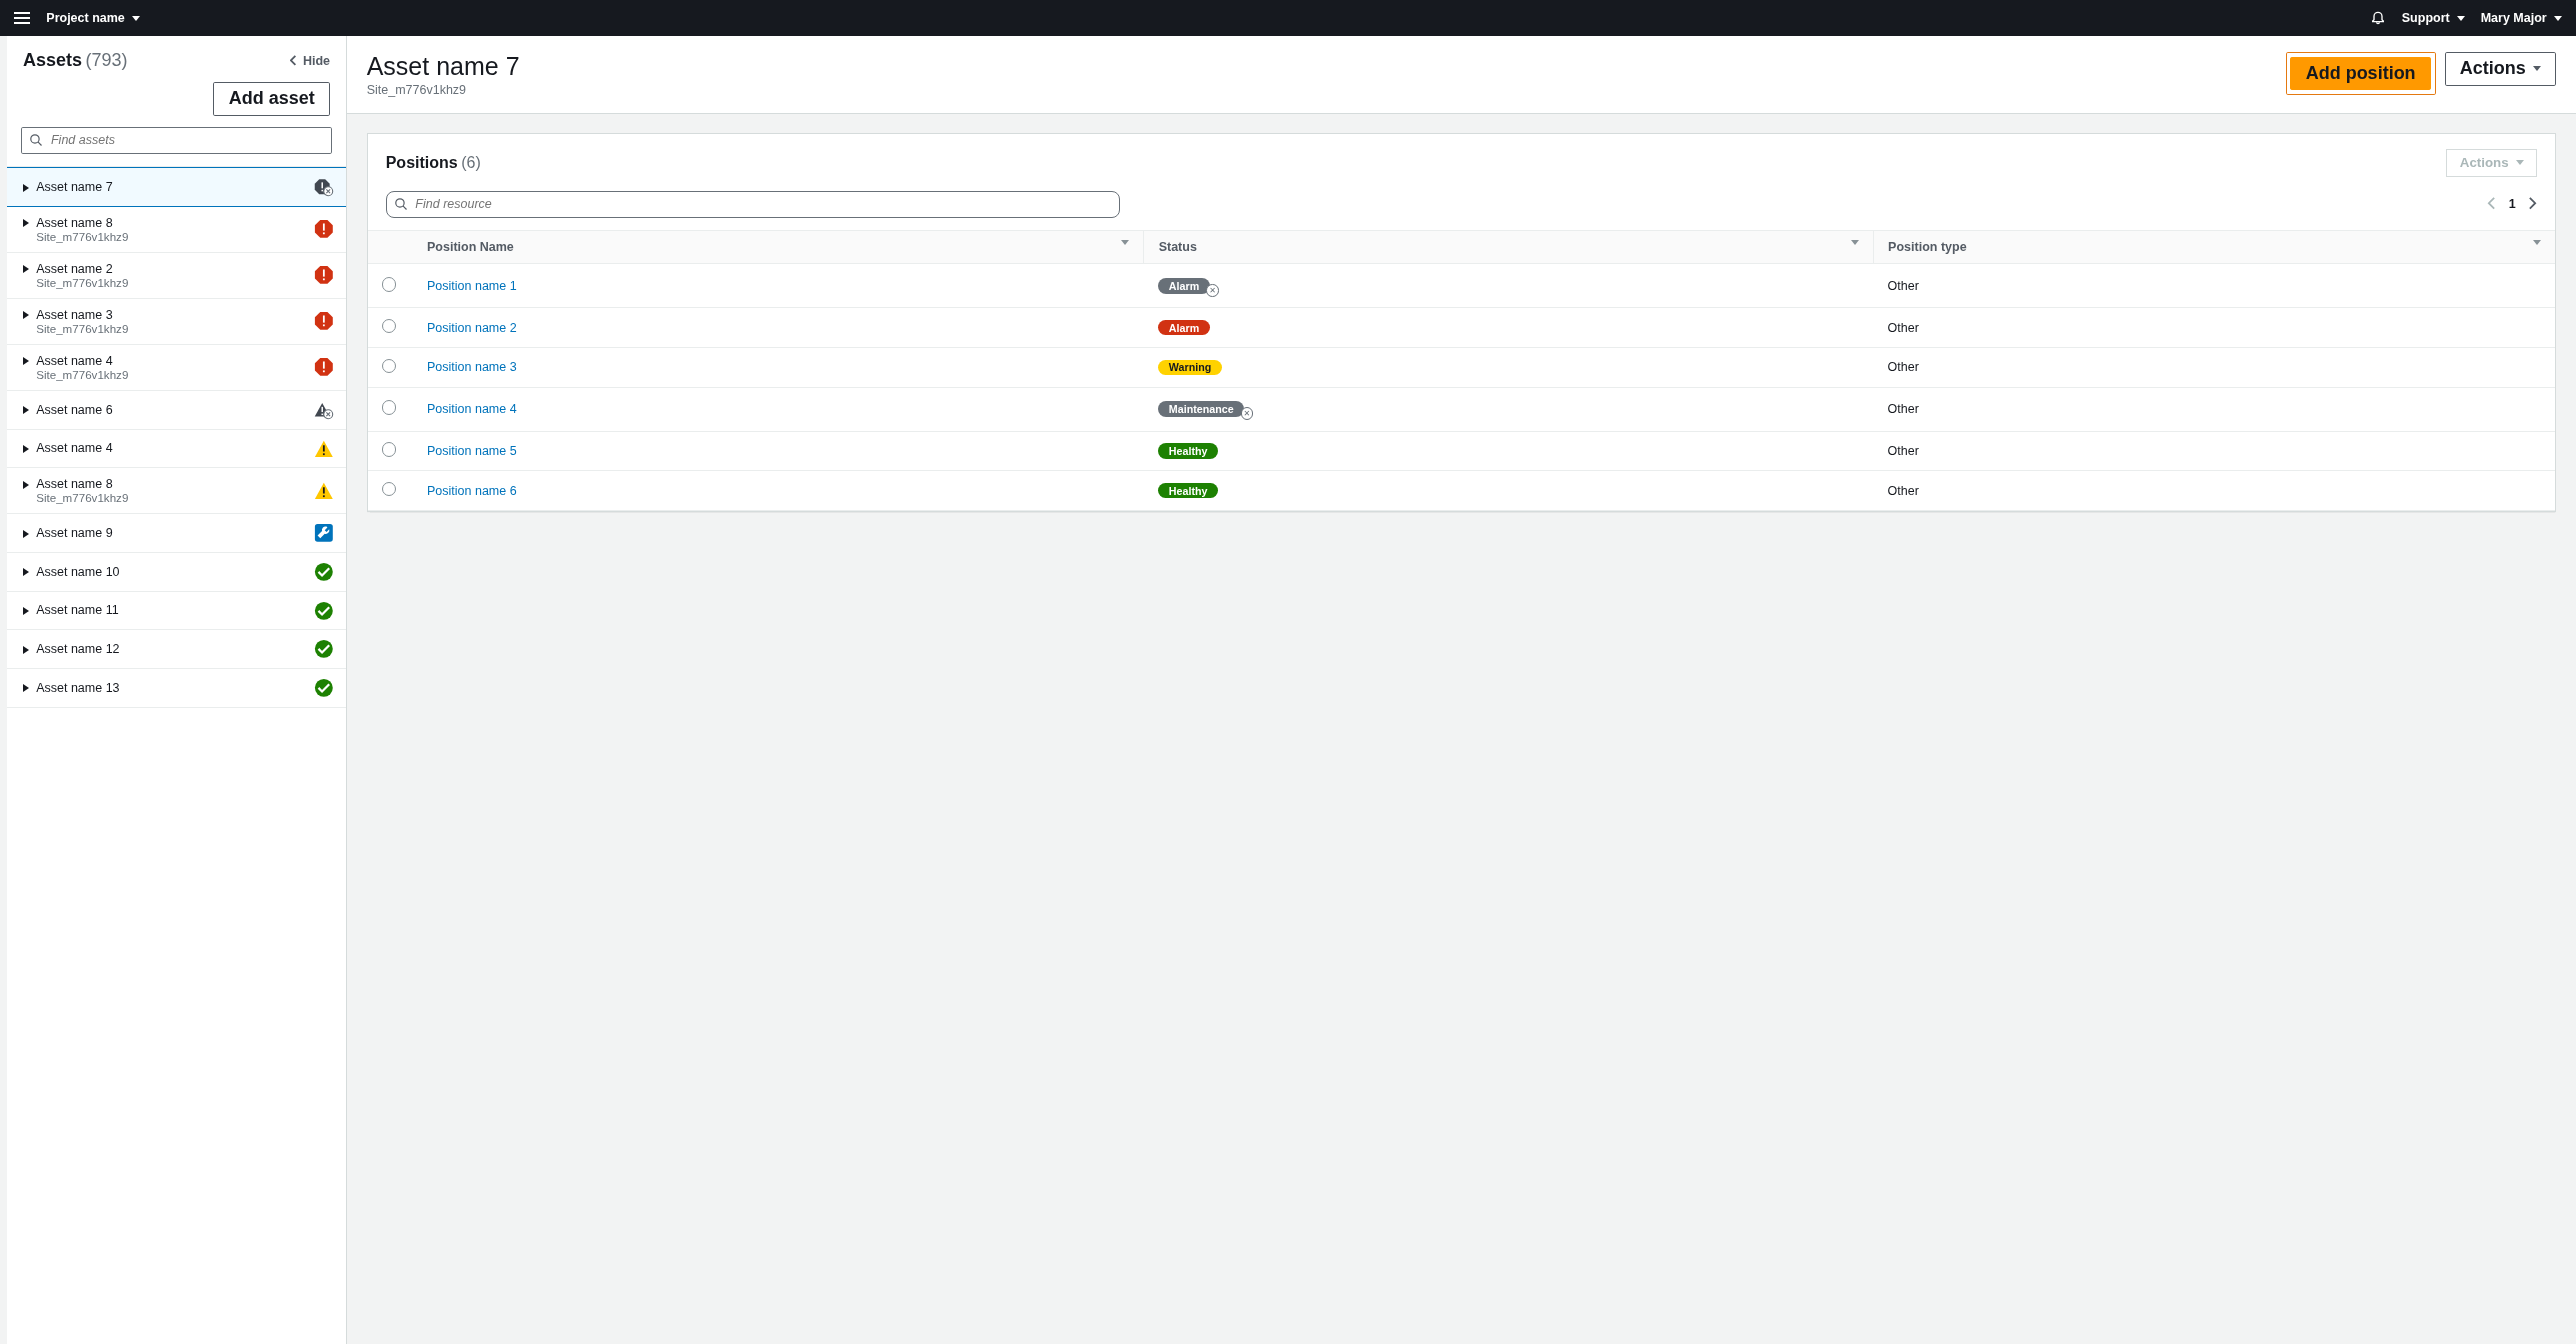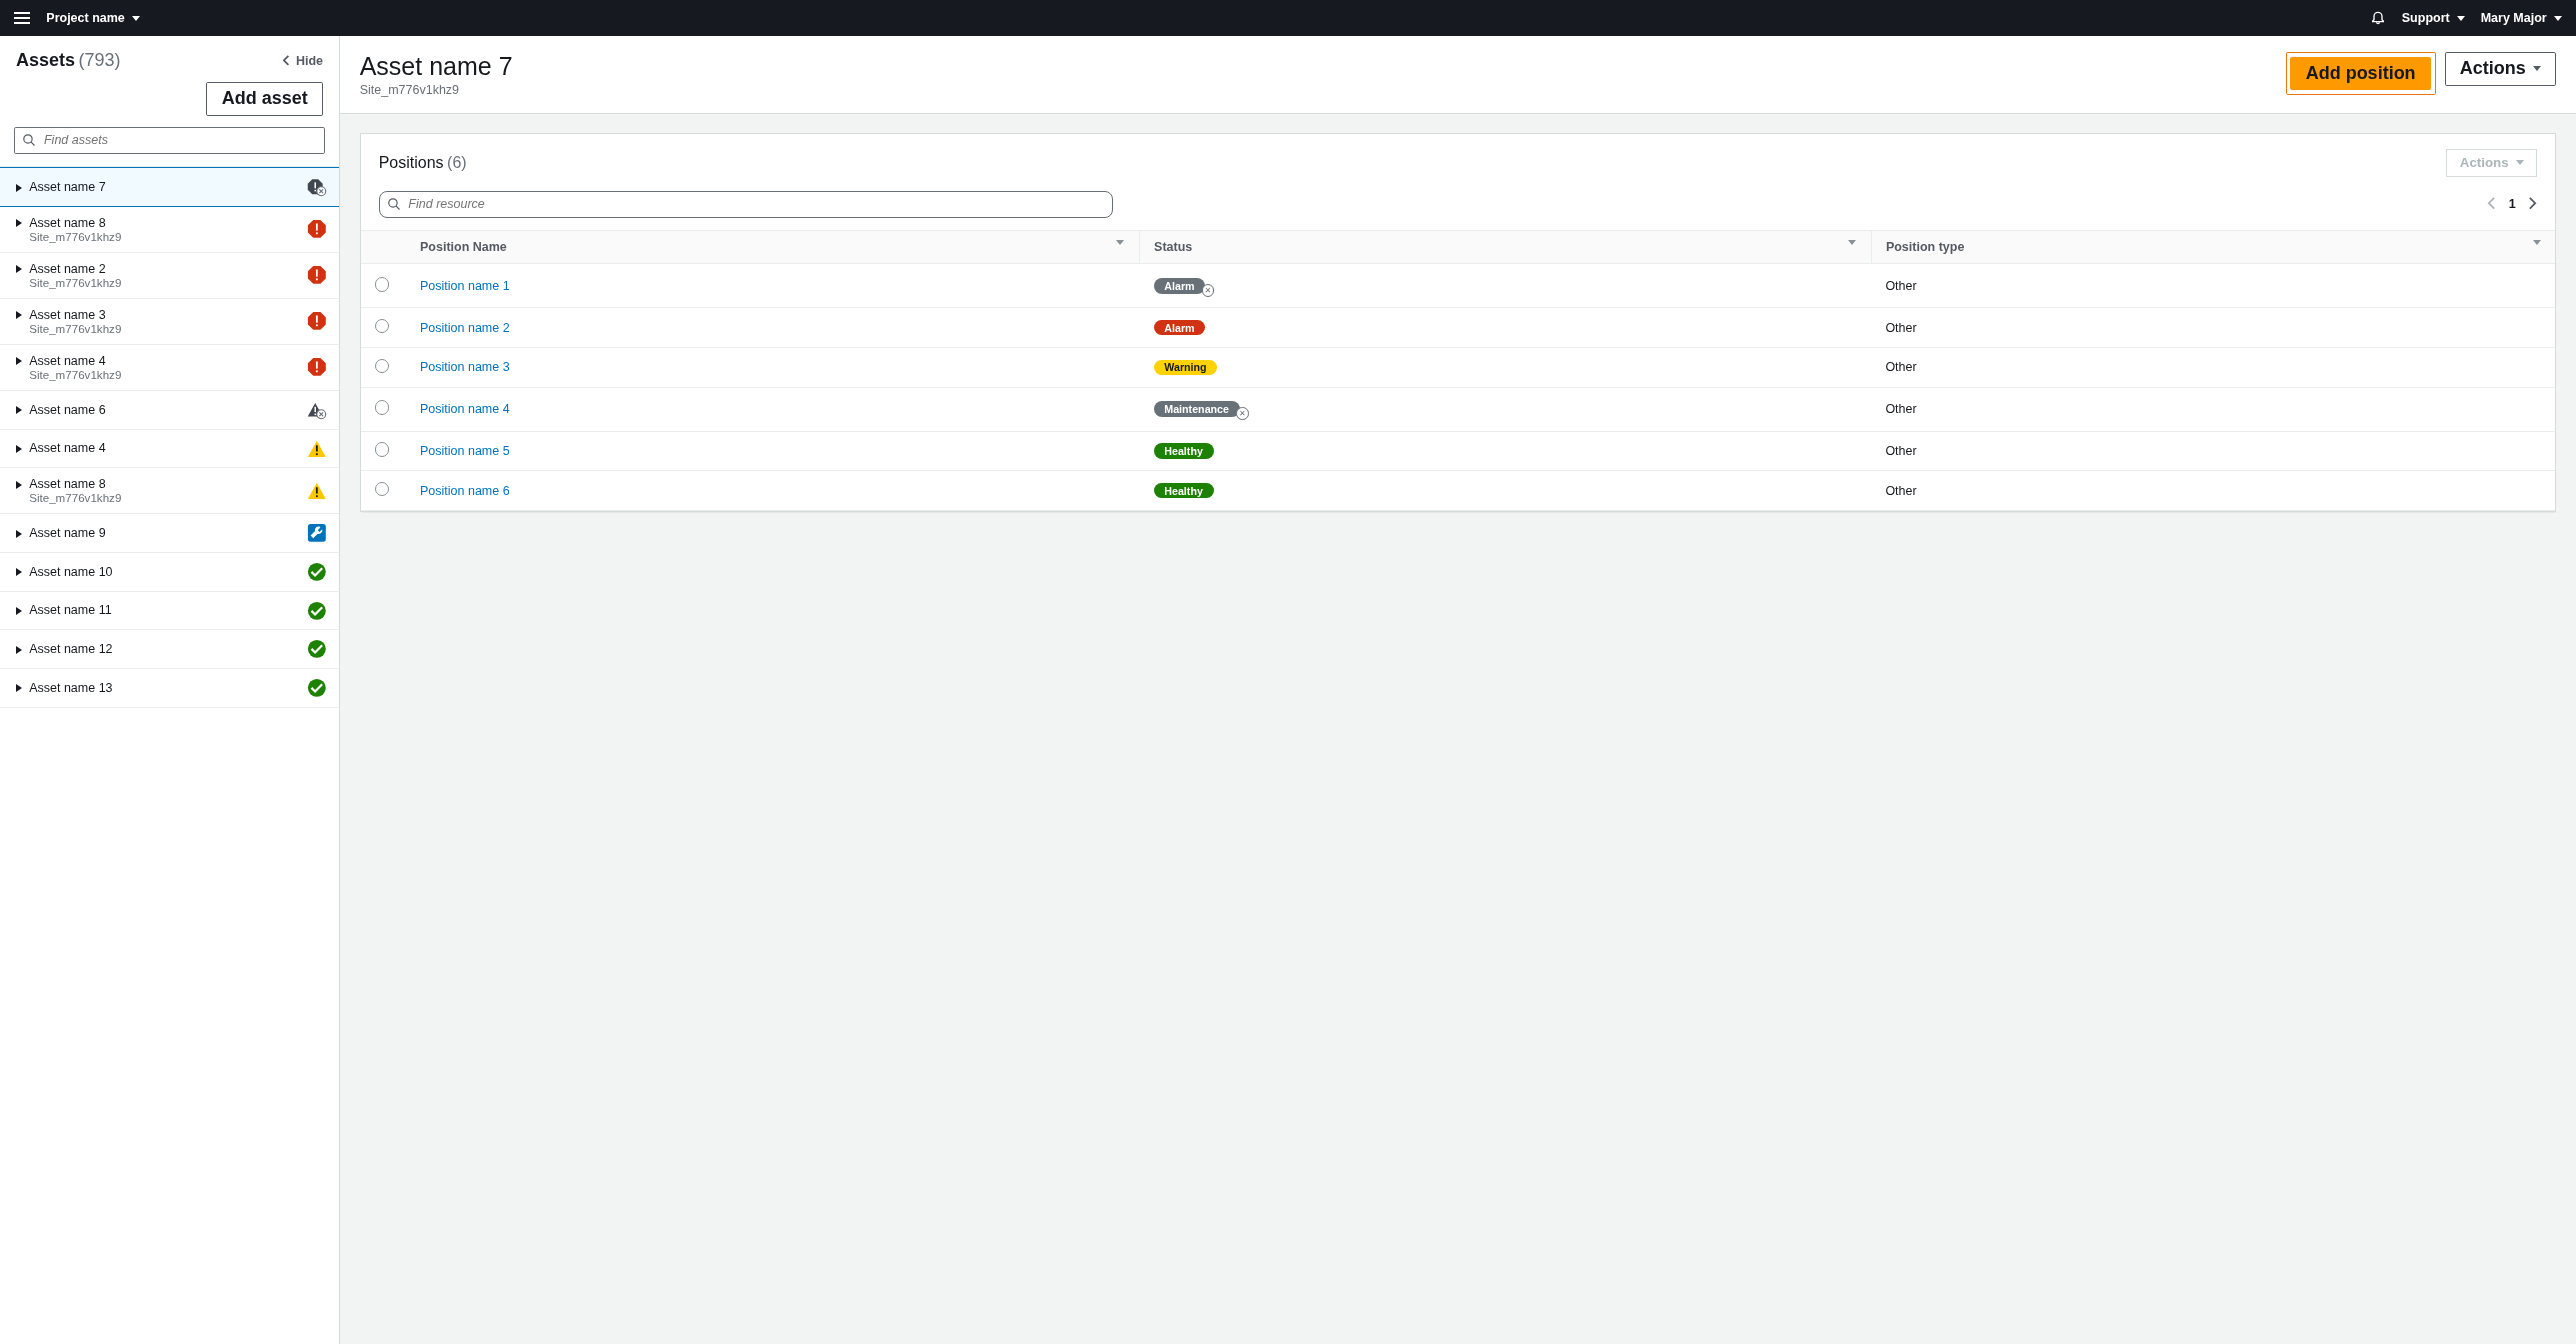--- a/index.html
+++ b/index.html
@@ -8,21 +8,21 @@
 
 .topnav { background:#16191f; color:#fff; height:36px; display:flex; align-items:center; padding:0 14.3px; justify-content:space-between;}
 .topnav-left,.topnav-right{display:flex;align-items:center;gap:16px;}
 .hamburger{width:16px;height:12.5px;display:flex;flex-direction:column;justify-content:space-between;cursor:pointer;}
 .hamburger span{height:1.8px;background:#fff;width:100%;}
 .nav-item{display:flex;align-items:center;gap:7px;font-weight:600;cursor:pointer;}
 .caret-down-white{width:0;height:0;border-left:4.5px solid transparent;border-right:4.5px solid transparent;border-top:5.4px solid #fff;}
 .bell-icon svg{width:16px;height:16px;fill:none;stroke:#fff;stroke-width:2;}
 
 
-.layout{display:flex;height:calc(100vh - 36px);}
+.layout{display:flex;height:calc(100vh - 36px);margin-left:7px;}
 .sidebar{width:340px;background:#fff;border-right:0.9px solid #d5dbdb;display:flex;flex-direction:column;overflow-y:auto;}
 .main{flex:1;background:#f2f3f3;overflow-y:auto;}
 
 
 .sb-header{padding:14.3px 16px 5.4px 16px;display:flex;justify-content:space-between;align-items:center;}
 .sb-title{font-size:18px;font-weight:700;}
 .sb-count{color:#687078;font-weight:400;}
 .sb-hide{display:flex;align-items:center;gap:5.4px;color:#545b64;font-weight:600;cursor:pointer;}
 .sb-hide svg{width:7.2px;height:10.7px;}
 .sb-addbtn-row{display:flex;justify-content:flex-end;padding:5.4px 16px 10.7px;}
@@ -49,21 +49,21 @@
 .asset-title{font-size:25px;font-weight:400;}
 .asset-subtitle{color:#687078;font-size:12.5px;margin-top:1.8px;}
 .header-actions{display:flex;gap:9px;align-items:flex-start;}
 .highlight-box{border:1.8px solid #e47911;padding:3.6px;border-radius:1.8px;}
 .actions-btn{display:flex;align-items:center;gap:7.2px;}
 .caret-down-dark{width:0;height:0;border-left:4.5px solid transparent;border-right:4.5px solid transparent;border-top:5.4px solid #545b64;}
 
 
 .panel{margin:19.7px;background:#fff;border:0.9px solid #d5dbdb;box-shadow:0 0.9px 0.9px rgba(0,0,0,0.05);}
 .panel-header{padding:14.3px 18px;display:flex;justify-content:space-between;align-items:center;}
-.panel-title{font-size:16px;font-weight:400;}
+.panel-title{font-size:16px;font-weight:700;}
 .panel-count{color:#687078;font-weight:400;}
 .panel-actions-btn{border:0.9px solid #d5dbdb;color:#aab7b8;background:#fff;padding:5.4px 12.5px;font-weight:700;display:flex;align-items:center;gap:7.2px;cursor:default;}
 .panel-actions-btn .caret-down-dark{border-top-color:#aab7b8;}
 .panel-search-row{padding:0 18px 12.5px;display:flex;align-items:center;gap:18px;}
 .panel-search-row .search-box{flex:1;max-width:734px;border-radius:8px;}
 .pager{display:flex;align-items:center;gap:12.5px;margin-left:auto;}
 .pager-arrow{color:#aab7b8;cursor:pointer;}
 .pager-arrow svg{width:9px;height:14.3px;}
 .pager-num{font-weight:700;}
 

